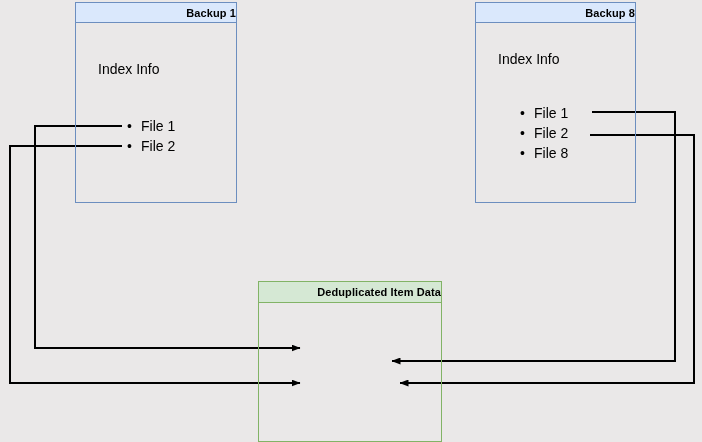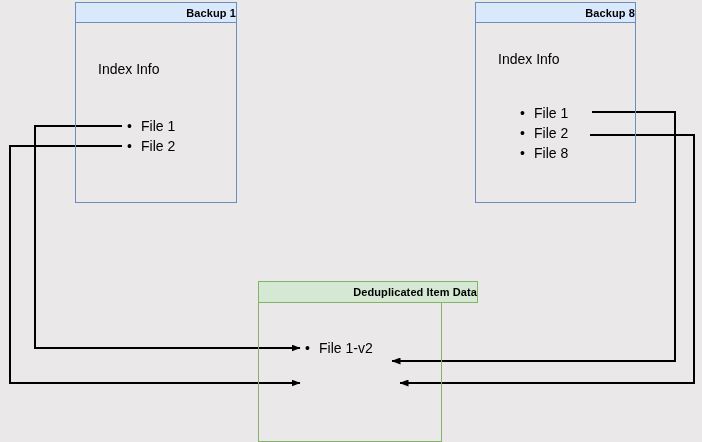--- a/index.html
+++ b/index.html
@@ -127,20 +127,19 @@
     <span>Backup 8</span>
   </div>
   <div class="section-label" style="left:498px; top:51px;">Index Info</div>
   <ul class="file-list" style="left:520px; top:103px;">
     <li>File 1</li>
     <li>File 2</li>
     <li>File 8</li>
   </ul>
 
   <div class="box box-green" style="left:258px; top:281px; width:184px; height:161px;"></div>
-  <div class="box-header header-green" style="left:258px; top:281px; width:220px; height:22px;">
+  <div class="box-header header-green" style="left:258px; top:281px; width:184px; height:22px;">
     <span>Deduplicated Item Data</span>
   </div>
   <ul class="file-list spaced" style="left:305px; top:338px;">
-    <li>File 1-v2</li>
   </ul>
 
 </div>
 
 </body></html>

